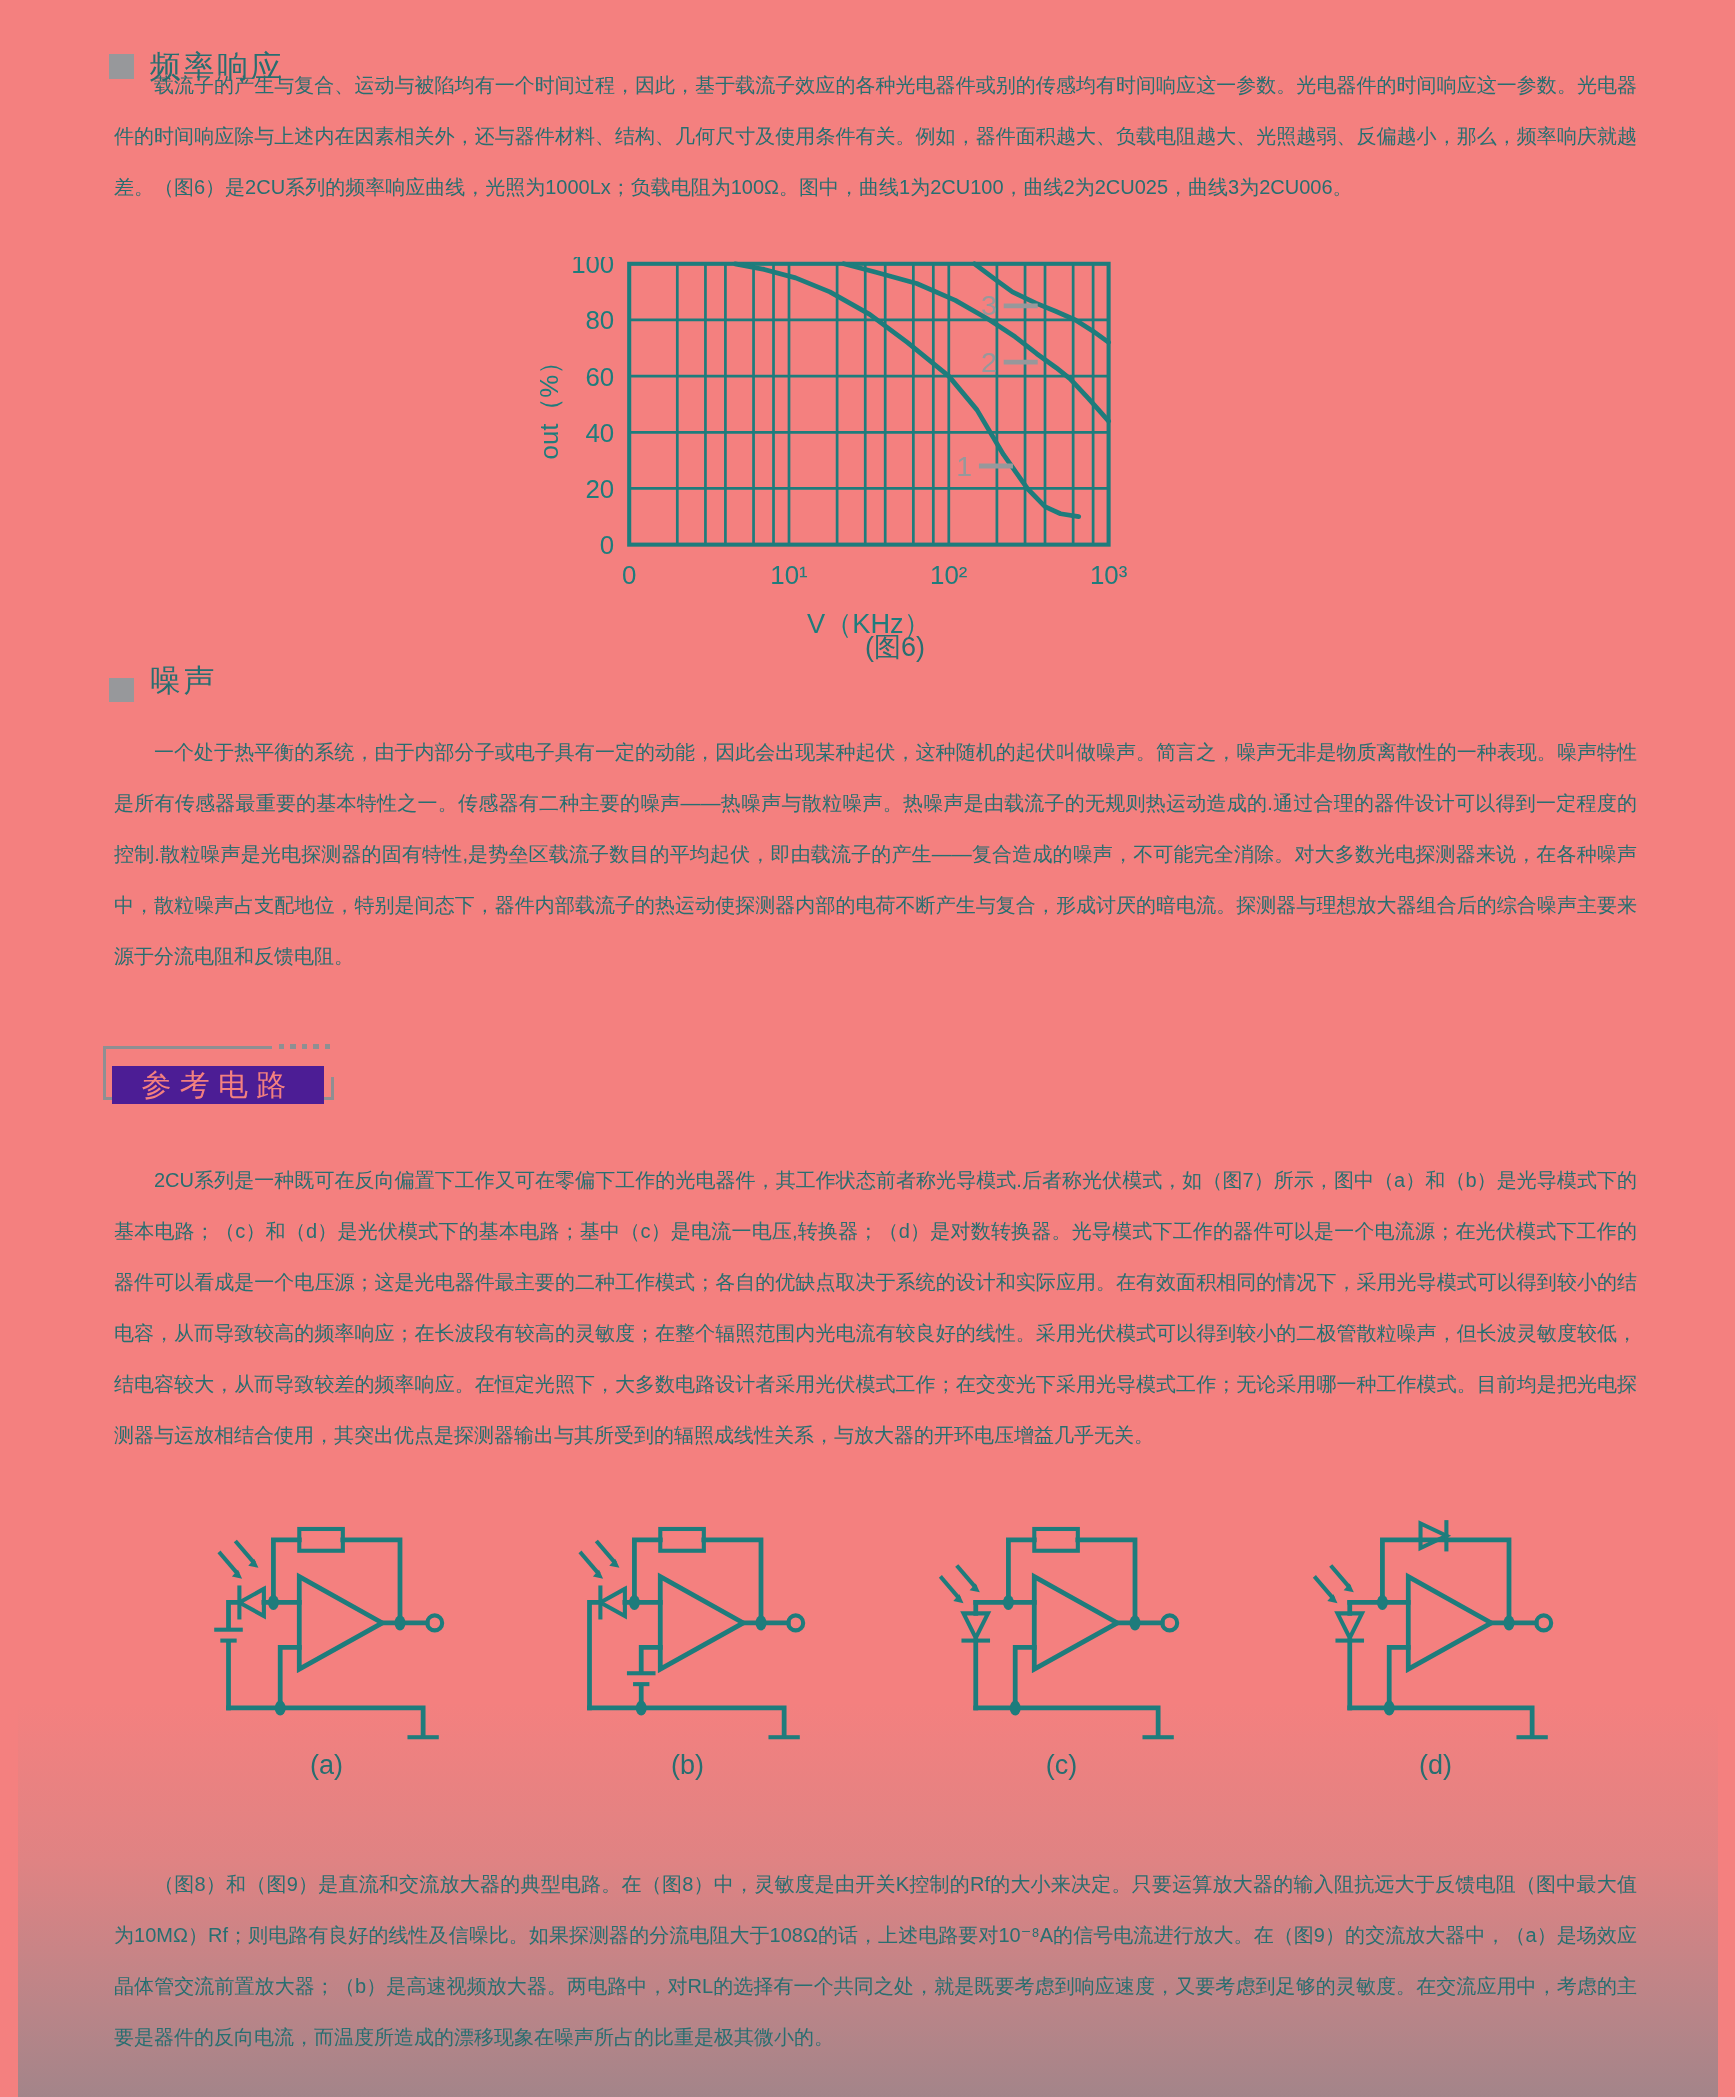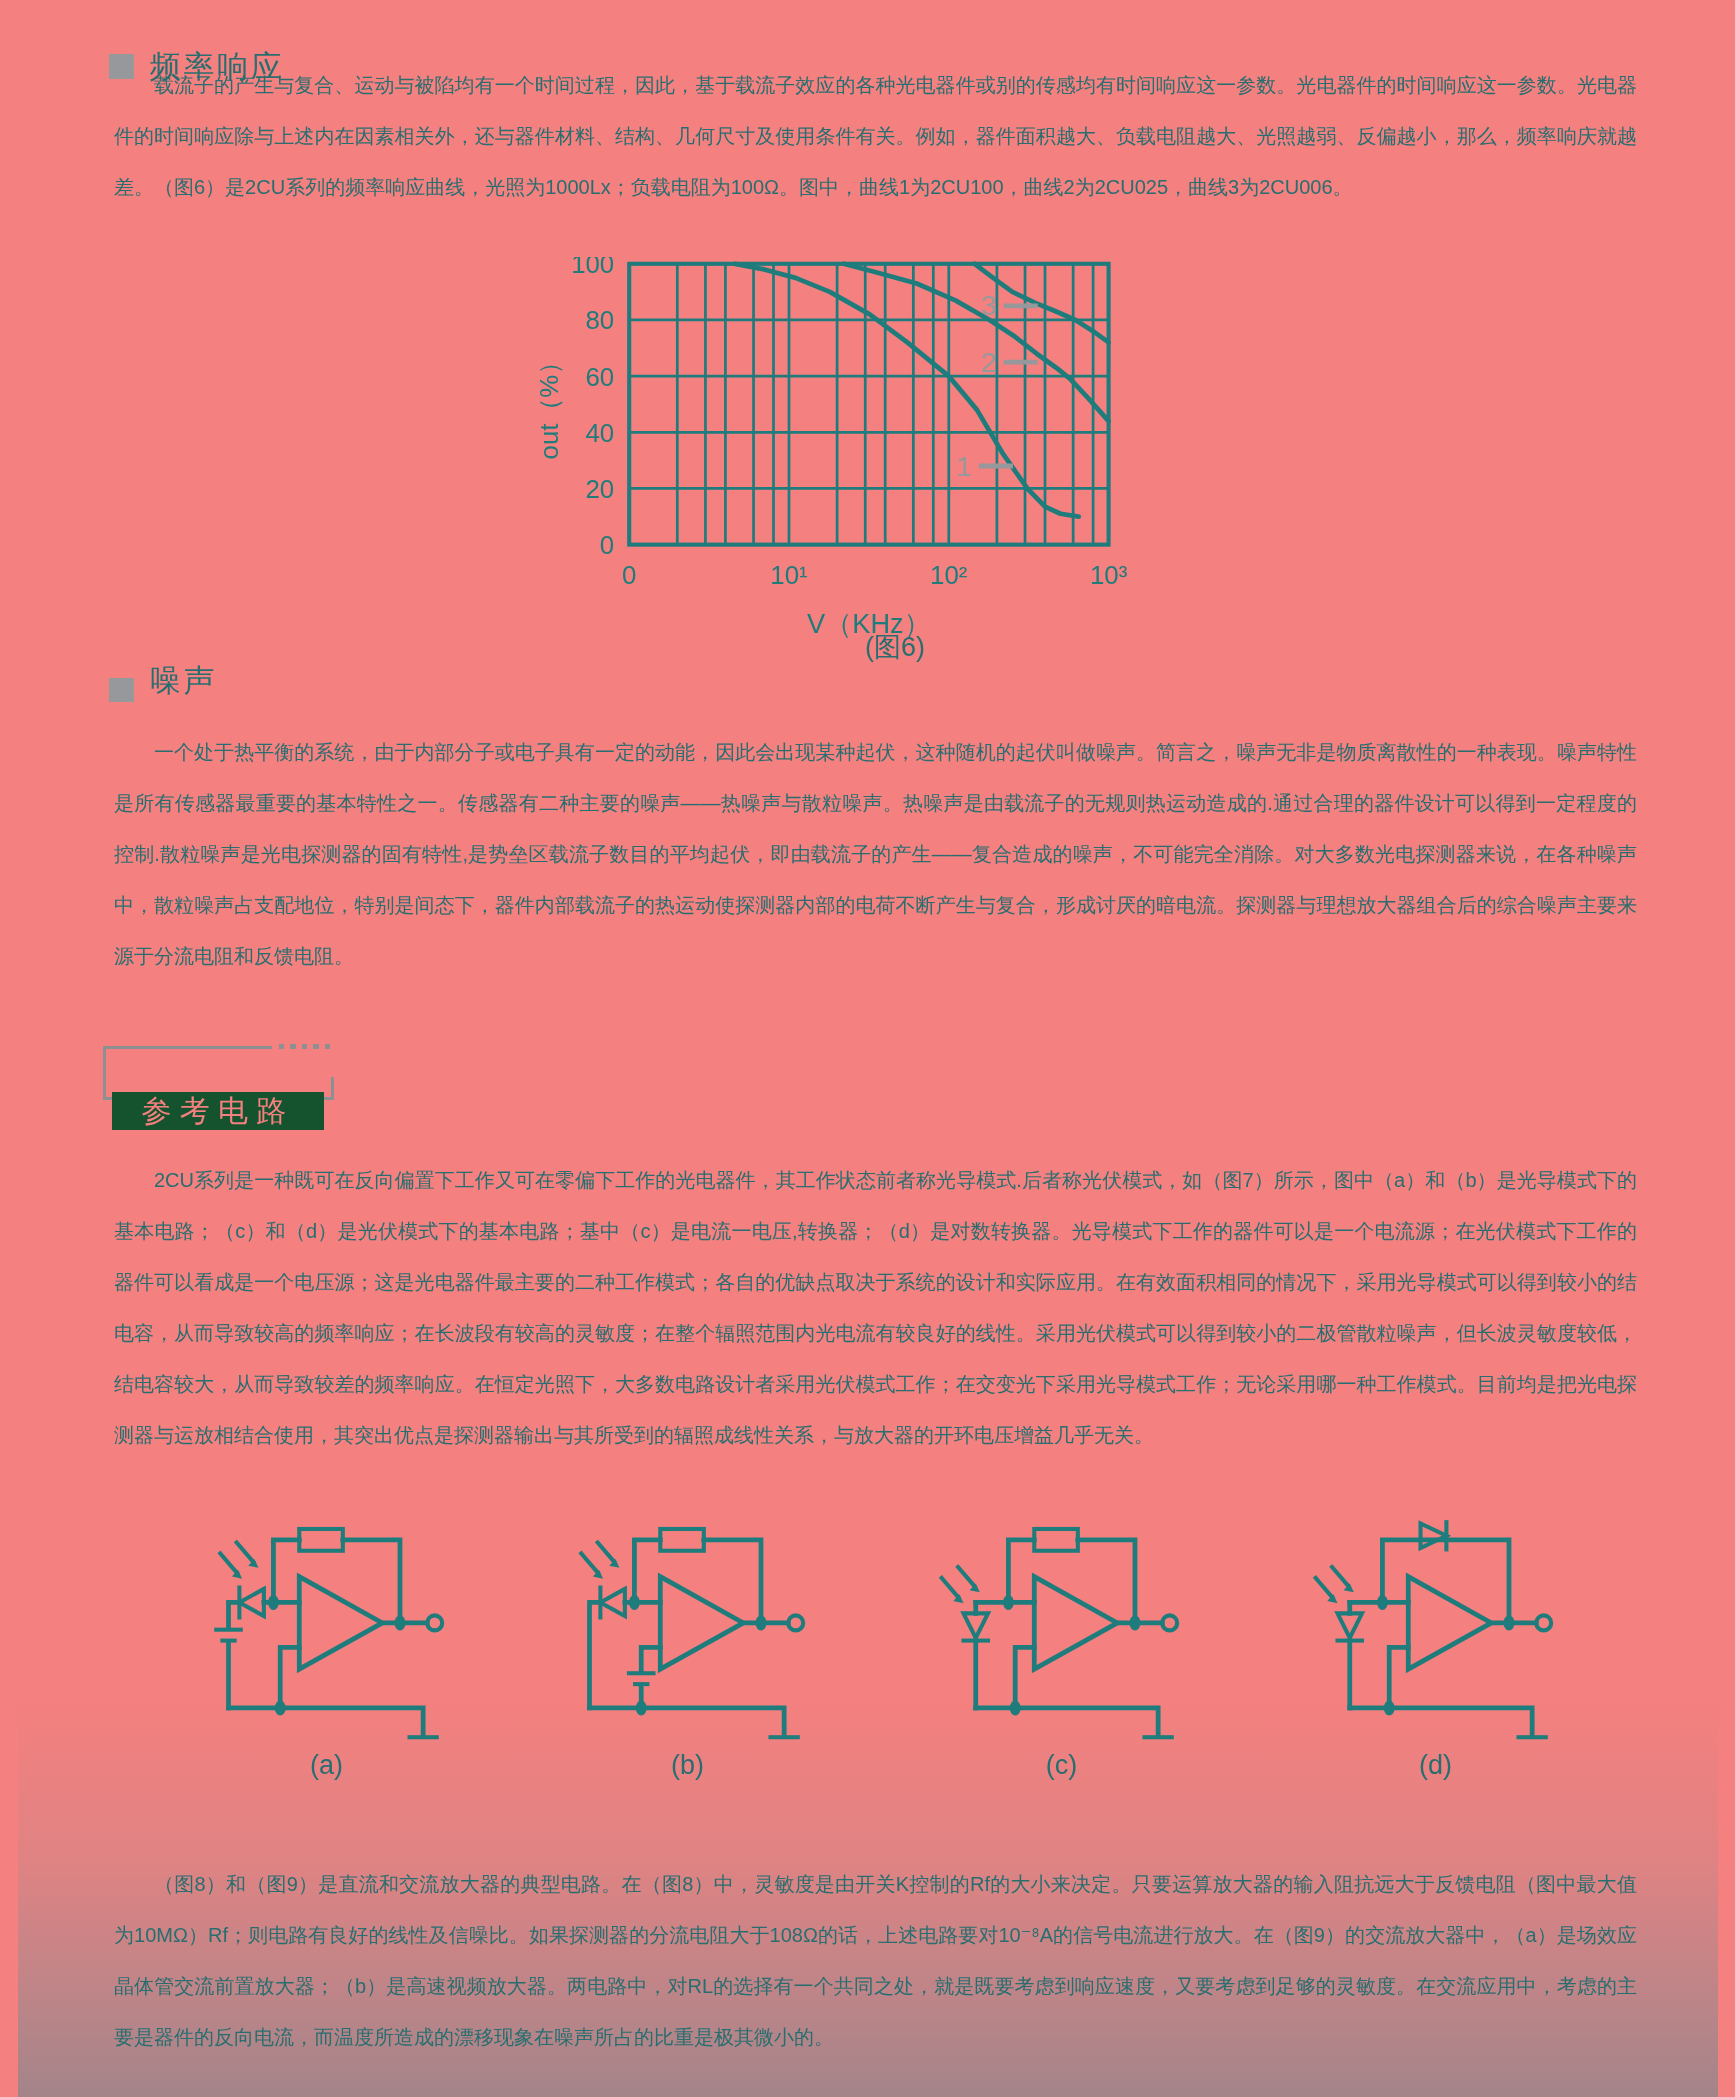--- a/index.html
+++ b/index.html
@@ -12,21 +12,21 @@
   .sec{position:absolute;display:flex;align-items:center;gap:16.3px;color:#286e70;
        font-size:31px;letter-spacing:2.7px;margin-top:36px;}
   .sq{width:24.5px;height:24.5px;background:#97989b;flex:0 0 auto;}
   .para{position:absolute;left:114px;width:1523px;color:#286e70;font-size:20px;
         line-height:51px;text-align:justify;text-indent:2em;}
   .cap{position:absolute;left:0;width:1736px;text-align:center;color:#286e70;font-size:27px;padding-left:27px;}
   
   .refgray{position:absolute;background:#8e8f92;}
   .refdots{position:absolute;display:flex;gap:6.1px;}
   .refdots i{width:5.4px;height:5.4px;background:#8e8f92;display:block;}
-  .refbox{position:absolute;left:112px;top:1092px;width:212px;height:38px;background:#14532d;
+  .refbox{position:absolute;left:112px;top:1066px;width:212px;height:38px;background:#4c1d95;
           color:#f4807f;font-size:30px;letter-spacing:8.2px;display:flex;
           align-items:center;justify-content:center;}
   
   #fig6{position:absolute;left:537px;top:257px;width:640px;height:391px;}
   #fig6 text{font-family:"Liberation Sans","DejaVu Sans",sans-serif;}
   
   .ckt{position:absolute;top:1514px;width:259px;height:245px;}
   .ckt .w{stroke:#1e7c7c;stroke-width:7;fill:none;stroke-linecap:square;}
   .ckt .sym{stroke:#1e7c7c;stroke-width:6;fill:none;stroke-linecap:square;}
   .ckt .dot{fill:#1e7c7c;stroke:none;}

